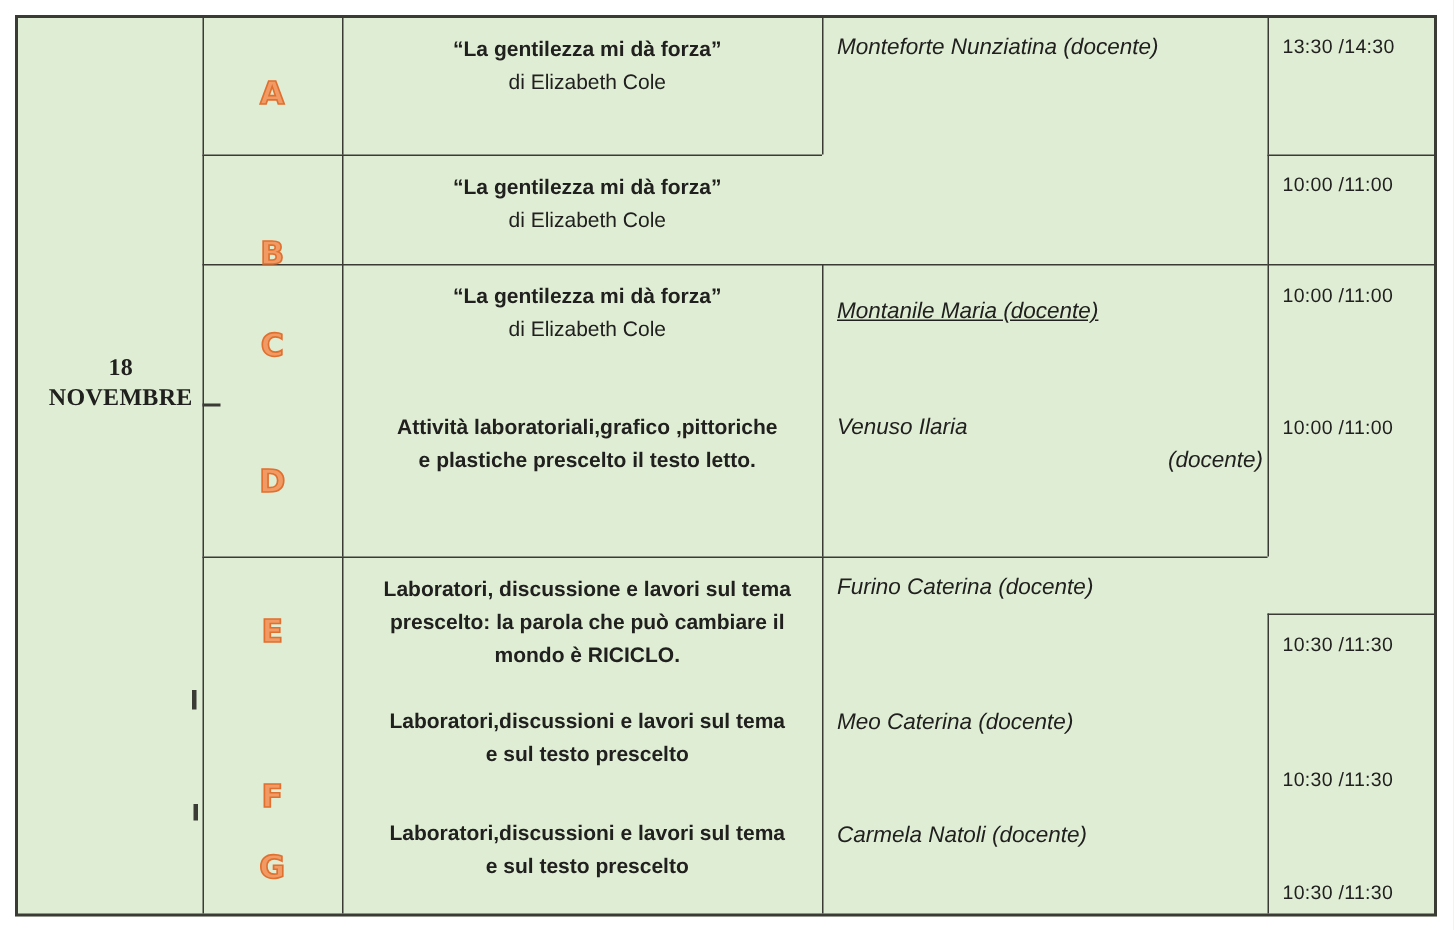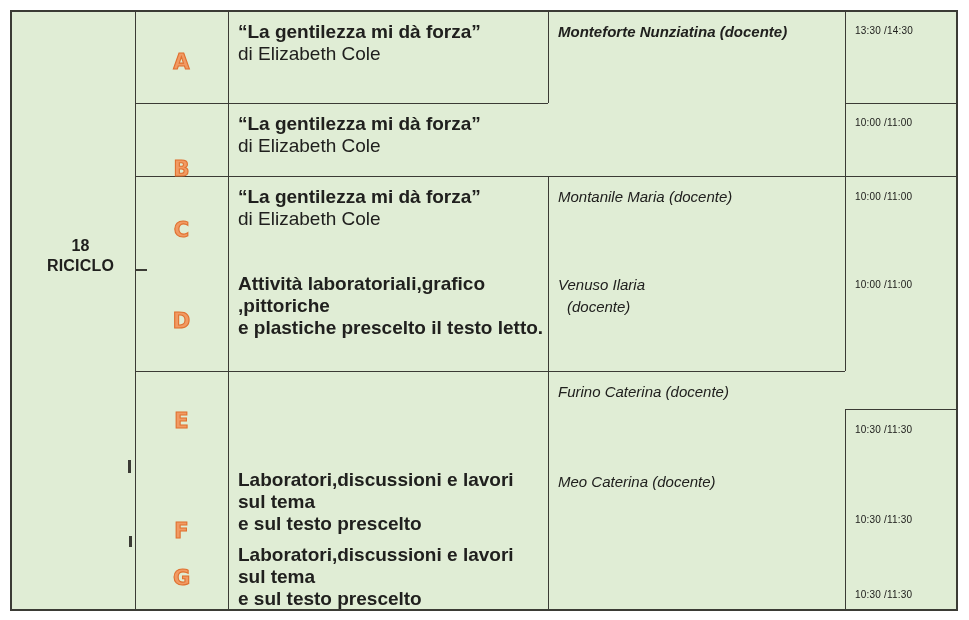--- a/index.html
+++ b/index.html
@@ -23,70 +23,71 @@
   .cell { position:relative; overflow:visible; }
   .bl { border-left:1.5px solid var(--border, #3b3b35); }
   .bt { border-top:1.5px solid var(--border, #3b3b35); }
 
   .date-cell { grid-column:1; grid-row:1/5; }
   .date-block {
     position:absolute; top:224px; left:0; width:100%;
     text-align:center; padding-left:14px;
     font-weight:700; font-size:16px; line-height:20px;
     letter-spacing:0.2px;
+    font-family:Liberation Serif, serif;
   }
 
   .letter {
     position:absolute; left:0; width:100%;
     text-align:center; z-index:3;
     font-family:"DejaVu Sans", sans-serif;
     font-weight:700; font-size:21px; line-height:24px;
     color:var(--letter-fill, #f19a63);
     -webkit-text-stroke:1.1px var(--letter-outline, #e0702f);
     letter-spacing:1px;
   }
 
   .txt-block { position:absolute; left:9px; right:3px; }
   .pad-block { padding:9px 3px 0 9px; }
 
-  .act-line { font-size:19px; line-height:22px; font-weight:400; }
+  .act-line { font-size:14px; line-height:22px; font-weight:400;text-align:center; }
   .act-line.b { font-weight:700; }
 
   .teacher-line { font-size:15px; line-height:22px; font-style:italic; }
-  .teacher-line.indent { padding-left:9px; }
+  .teacher-line.indent { padding-left:9px;text-align:right; }
 
-  .time-value { font-size:10px; line-height:20px; letter-spacing:0.2px; }
+  .time-value { font-size:13px; line-height:20px; letter-spacing:0.2px; }
 
   .tick { position:absolute; background:var(--border, #3b3b35); z-index:2; }
   .tick-cd { left:123px; top:257px; width:12px; height:2px; }
   .tick-ef { left:116px; top:448px; width:3px; height:13px; }
   .tick-fg { left:117px; top:524px; width:3px; height:11px; }
 </style>
 </head>
 <body>
 
 <div class="schedule-table">
 
   <div class="cell date-cell">
     <div class="date-block">
       <div>18</div>
-      <div>RICICLO</div>
+      <div>NOVEMBRE</div>
     </div>
   </div>
 
   <div class="cell bl" style="grid-column:2; grid-row:1;">
     <div class="letter" style="top:38px;">A</div>
   </div>
   <div class="cell bl" style="grid-column:3; grid-row:1;">
     <div class="pad-block">
       <div class="act-line b">“La gentilezza mi dà forza”</div>
       <div class="act-line">di Elizabeth Cole</div>
     </div>
   </div>
-  <div class="cell bl" style="grid-column:4; grid-row:1;font-weight:bold;">
+  <div class="cell bl" style="grid-column:4; grid-row:1;">
     <div class="pad-block">
       <div class="teacher-line">Monteforte Nunziatina (docente)</div>
     </div>
   </div>
   <div class="cell bl" style="grid-column:5; grid-row:1;">
     <div class="pad-block">
       <div class="time-value">13:30 /14:30</div>
     </div>
   </div>
 
@@ -113,21 +114,21 @@
     <div class="txt-block" style="top:9px;">
       <div class="act-line b">“La gentilezza mi dà forza”</div>
       <div class="act-line">di Elizabeth Cole</div>
     </div>
     <div class="txt-block" style="top:96px;">
       <div class="act-line b">Attività laboratoriali,grafico ,pittoriche</div>
       <div class="act-line b">e plastiche prescelto il testo letto.</div>
     </div>
   </div>
   <div class="cell bl bt" style="grid-column:4; grid-row:3;">
-    <div class="txt-block" style="top:9px;">
+    <div class="txt-block" style="top:20px;text-decoration:underline;">
       <div class="teacher-line">Montanile Maria (docente)</div>
     </div>
     <div class="txt-block" style="top:97px;">
       <div class="teacher-line">Venuso Ilaria</div>
       <div class="teacher-line indent">(docente)</div>
     </div>
   </div>
   <div class="cell bl bt" style="grid-column:5; grid-row:3;">
     <div class="txt-block" style="top:10px;">
       <div class="time-value">10:00 /11:00</div>
@@ -136,35 +137,43 @@
       <div class="time-value">10:00 /11:00</div>
     </div>
   </div>
 
   <div class="cell bl bt" style="grid-column:2; grid-row:4;">
     <div class="letter" style="top:37px;">E</div>
     <div class="letter" style="top:147px;">F</div>
     <div class="letter" style="top:194px;">G</div>
   </div>
   <div class="cell bl bt" style="grid-column:3; grid-row:4;">
+    <div class="txt-block" style="top:9px;">
+      <div class="act-line b">Laboratori, discussione e lavori sul tema</div>
+      <div class="act-line b">prescelto: la parola che può cambiare il</div>
+      <div class="act-line b">mondo è RICICLO.</div>
+    </div>
     <div class="txt-block" style="top:97px;">
       <div class="act-line b">Laboratori,discussioni e lavori sul tema</div>
       <div class="act-line b">e sul testo prescelto</div>
     </div>
     <div class="txt-block" style="top:172px;">
       <div class="act-line b">Laboratori,discussioni e lavori sul tema</div>
       <div class="act-line b">e sul testo prescelto</div>
     </div>
   </div>
   <div class="cell bl bt" style="grid-column:4; grid-row:4;">
     <div class="txt-block" style="top:9px;">
       <div class="teacher-line">Furino Caterina (docente)</div>
     </div>
     <div class="txt-block" style="top:99px;">
       <div class="teacher-line">Meo Caterina (docente)</div>
+    </div>
+    <div class="txt-block" style="top:174px;">
+      <div class="teacher-line">Carmela Natoli (docente)</div>
     </div>
   </div>
   <div class="cell bl bt" style="grid-column:5; grid-row:4;margin-top:38px;">
     <div class="txt-block" style="top:10px;">
       <div class="time-value">10:30 /11:30</div>
     </div>
     <div class="txt-block" style="top:100px;">
       <div class="time-value">10:30 /11:30</div>
     </div>
     <div class="txt-block" style="top:175px;">

